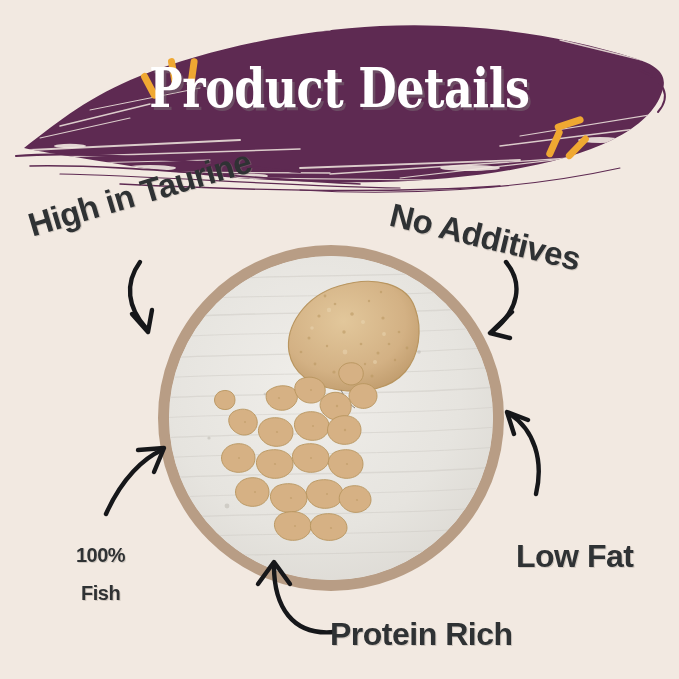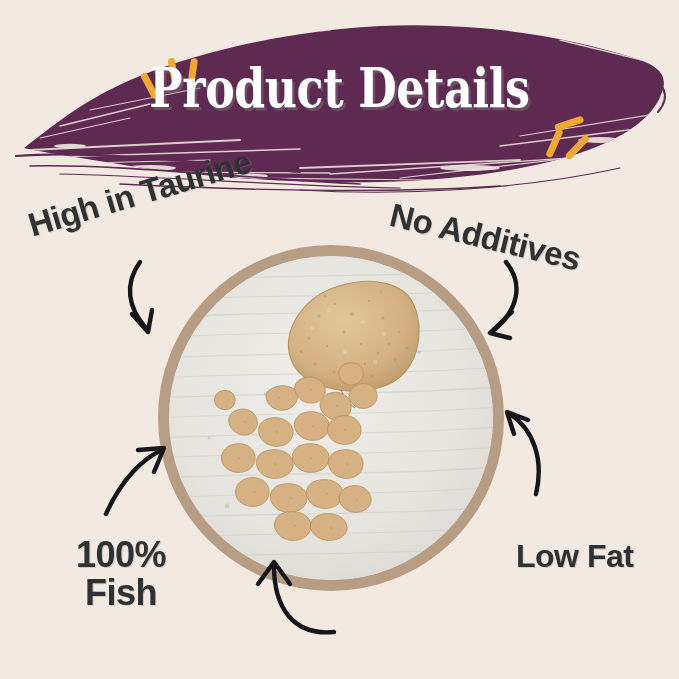--- a/index.html
+++ b/index.html
@@ -95,21 +95,21 @@
   }
   #label-low-fat {
     left: 516px;
     top: 494px;
     font-size: 32px;
     margin-top: 44px;
   }
   #label-100-fish {
     left: 76px;
     top: 536px;
-    font-size: 36px;
+    font-size: 20px;
     line-height: 38px;
     text-align: center;
   }
   #label-protein-rich {
     left: 330px;
     top: 616px;
     font-size: 32px;
   }
 
   
@@ -364,14 +364,15 @@
 
   <div class="feature-label" id="label-high-in-taurine">High in Taurine</div>
 
   <div class="feature-label" id="label-no-additives">No Additives</div>
 
   <div class="feature-label" id="label-low-fat">Low Fat</div>
 
   <div class="feature-label" id="label-100-fish">100%
 Fish</div>
 
+  <div class="feature-label" id="label-protein-rich">Protein Rich</div>
 
 </div>
 
 </body></html>

